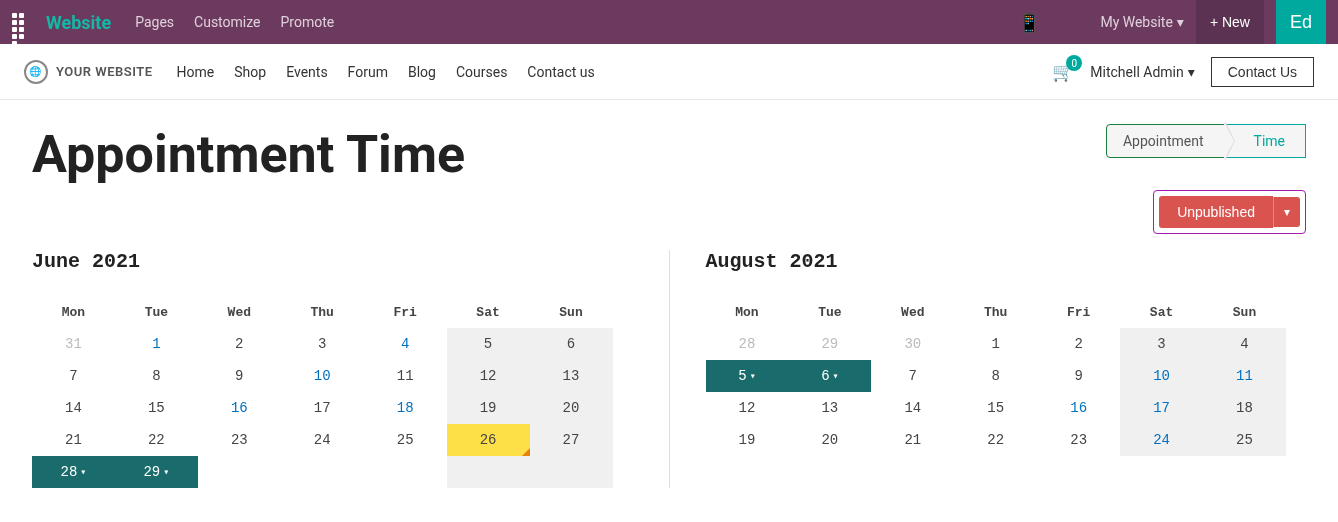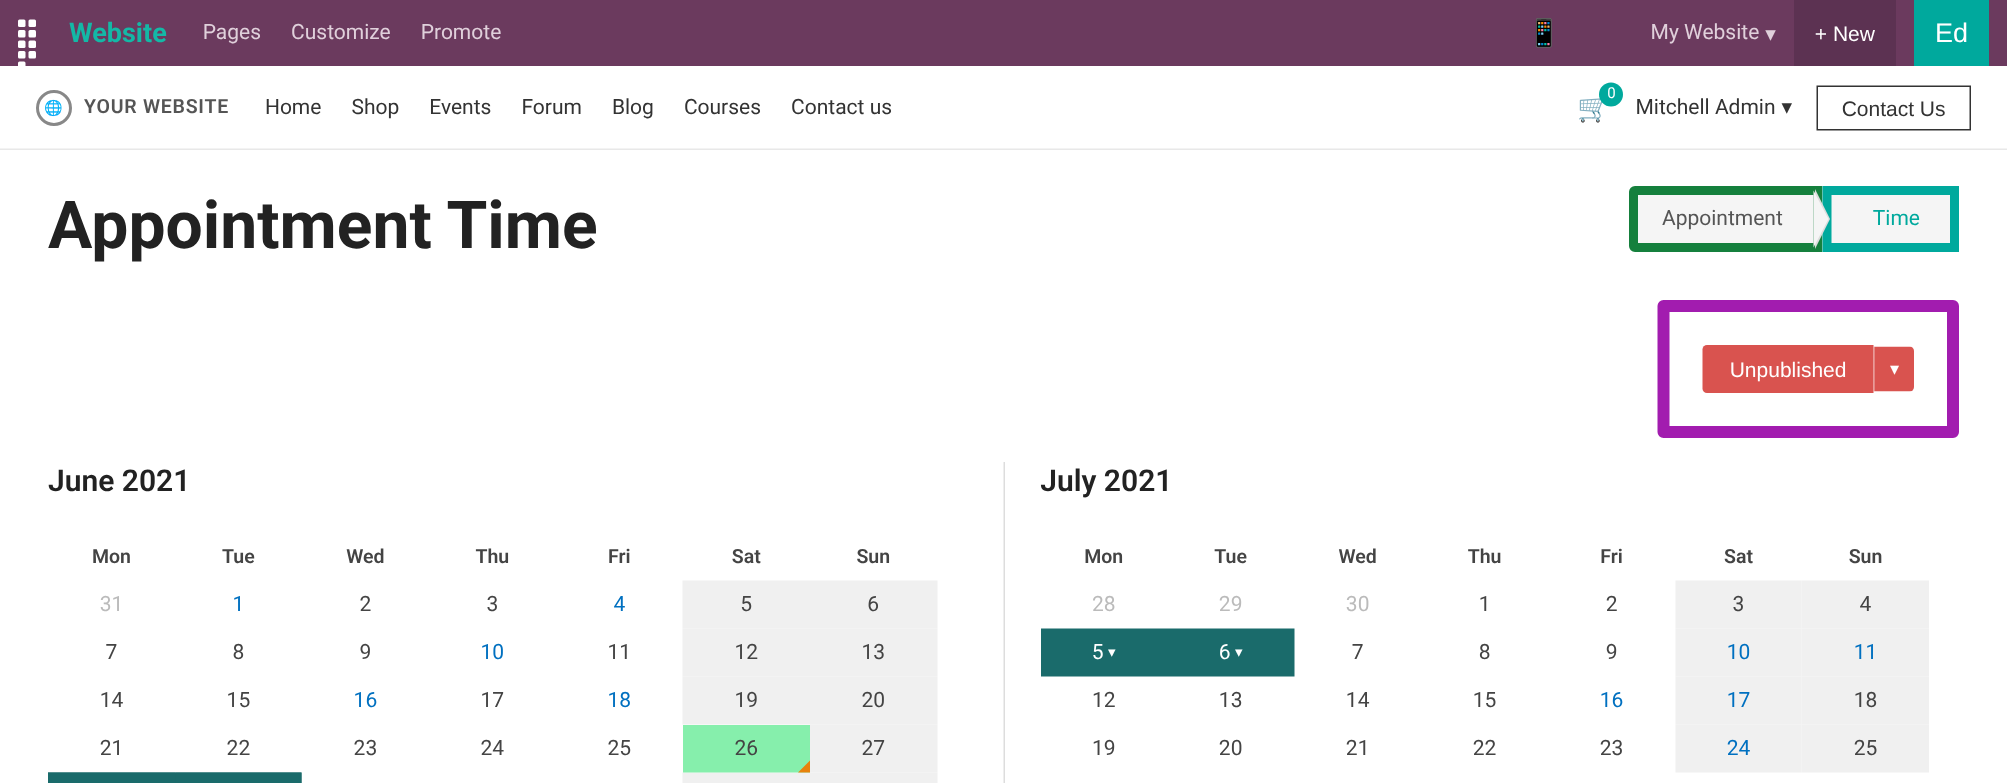--- a/index.html
+++ b/index.html
@@ -63,32 +63,32 @@
     .site-nav-links a { color: #333; text-decoration: none; font-size: 14px; cursor: pointer; }
     .site-nav-spacer { flex: 1; }
     .site-nav-right { display: flex; align-items: center; gap: 16px; }
     .cart-icon { position: relative; font-size: 18px; color: #333; cursor: pointer; }
     .cart-badge { position: absolute; top: -6px; right: -8px; background: #00a99d; color: #fff; border-radius: 50%; width: 16px; height: 16px; font-size: 10px; display: flex; align-items: center; justify-content: center; }
     .admin-dropdown { color: #333; font-size: 14px; cursor: pointer; display: flex; align-items: center; gap: 4px; }
     .contact-us-btn { border: 1px solid #333; padding: 6px 16px; font-size: 14px; color: #333; cursor: pointer; background: #fff; }
 
     
     .main-content { padding: 24px 32px; }
-    .page-title { font-size: 44px; font-weight: 700; color: #222; margin-bottom: 24px; }
+    .page-title { font-size: 52px; font-weight: 700; color: #222; margin-bottom: 24px; }
 
     
     .steps-container { display: flex; align-items: center; margin-bottom: 20px; }
     .step {
       padding: 8px 20px 8px 28px;
       font-size: 14px;
       color: #555;
       background: #f5f5f5;
       position: relative;
       cursor: pointer;
-      border: 6px solid #15803d;
+      border: 1px solid #15803d;
     }
     .step:first-child { padding-left: 16px; border-radius: 4px 0 0 4px; }
     .step:not(:last-child)::after {
       content: '';
       position: absolute;
       right: -10px;
       top: 50%;
       transform: translateY(-50%);
       width: 0;
       height: 0;
@@ -112,22 +112,22 @@
     }
     .step.active { color: #00a99d; border-color: #00a99d; }
     .step.active::after { border-left-color: #f5f5f5; }
     .step.active::before { border-left-color: #00a99d; }
 
     
     .unpublished-area {
       display: flex;
       align-items: center;
       margin-left: auto;
-      border: 8px solid #a21caf;
-      padding: 22px;
+      border: 1px solid #a21caf;
+      padding: 5px;
       border-radius: 4px;
     }
     .unpublished-btn {
       background: #d9534f;
       color: #fff;
       border: none;
       padding: 8px 18px;
       font-size: 14px;
       font-weight: 500;
       cursor: pointer;
@@ -138,21 +138,21 @@
       color: #fff;
       border: none;
       border-left: 1px solid rgba(255,255,255,0.3);
       padding: 8px 10px;
       cursor: pointer;
       border-radius: 0 3px 3px 0;
       font-size: 12px;
     }
 
     
-    .calendars-container { display: flex; gap: 4px; }
+    .calendars-container { display: flex; gap: 16px; font-family: Liberation Mono, monospace; }
     .calendar { flex: 1; padding-right: 20px; }
     .calendar-title { font-size: 20px; font-weight: 600; color: #222; margin-bottom: 16px; }
     .calendar-grid { width: 100%; border-collapse: collapse; margin-top: 24px; }
     .calendar-grid th {
       text-align: center;
       font-weight: 600;
       color: #444;
       padding: 8px 4px;
       font-size: 13px;
     }
@@ -317,21 +317,21 @@
             <td class="blue">18</td>
             <td class="weekend">19</td>
             <td class="weekend">20</td>
           </tr>
           <tr>
             <td>21</td>
             <td>22</td>
             <td>23</td>
             <td>24</td>
             <td>25</td>
-            <td class="weekend triangle-cell" style="position:relative; background:#86efac;">26<span class="triangle-indicator"></span></td>
+            <td class="weekend triangle-cell" style="position:relative; background:#fde047;">26<span class="triangle-indicator"></span></td>
             <td class="weekend">27</td>
           </tr>
           <tr>
             <td colspan="2" style="padding:0; background:#1a6b6b;">
               <div style="display:flex;">
                 <div class="teal-cell" style="flex:1;">28 <span class="arrow">▾</span></div>
                 <div class="teal-cell" style="flex:1;">29 <span class="arrow">▾</span></div>
               </div>
             </td>
             <td></td>
@@ -340,21 +340,21 @@
             <td class="weekend"></td>
             <td class="weekend"></td>
           </tr>
         </tbody>
       </table>
     </div>
 
     <div class="divider"></div>
 
     <div class="calendar">
-      <div class="calendar-title">July 2021</div>
+      <div class="calendar-title">August 2021</div>
       <table class="calendar-grid">
         <thead>
           <tr>
             <th>Mon</th>
             <th>Tue</th>
             <th>Wed</th>
             <th>Thu</th>
             <th>Fri</th>
             <th>Sat</th>
             <th>Sun</th>

